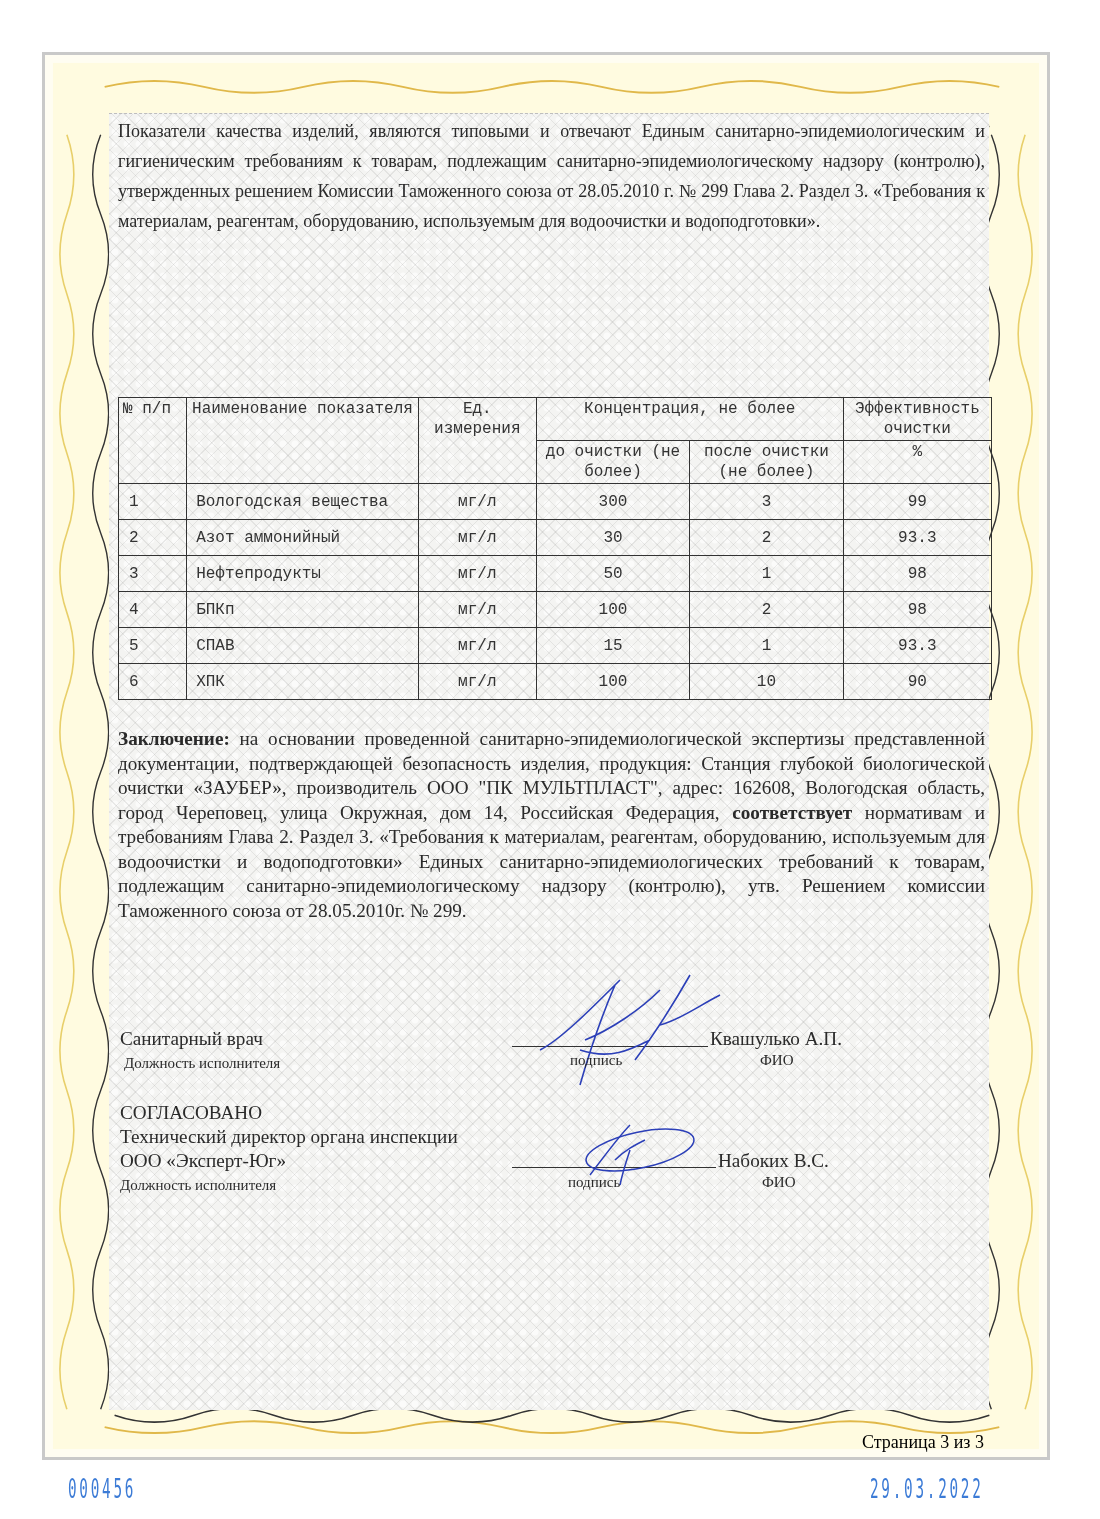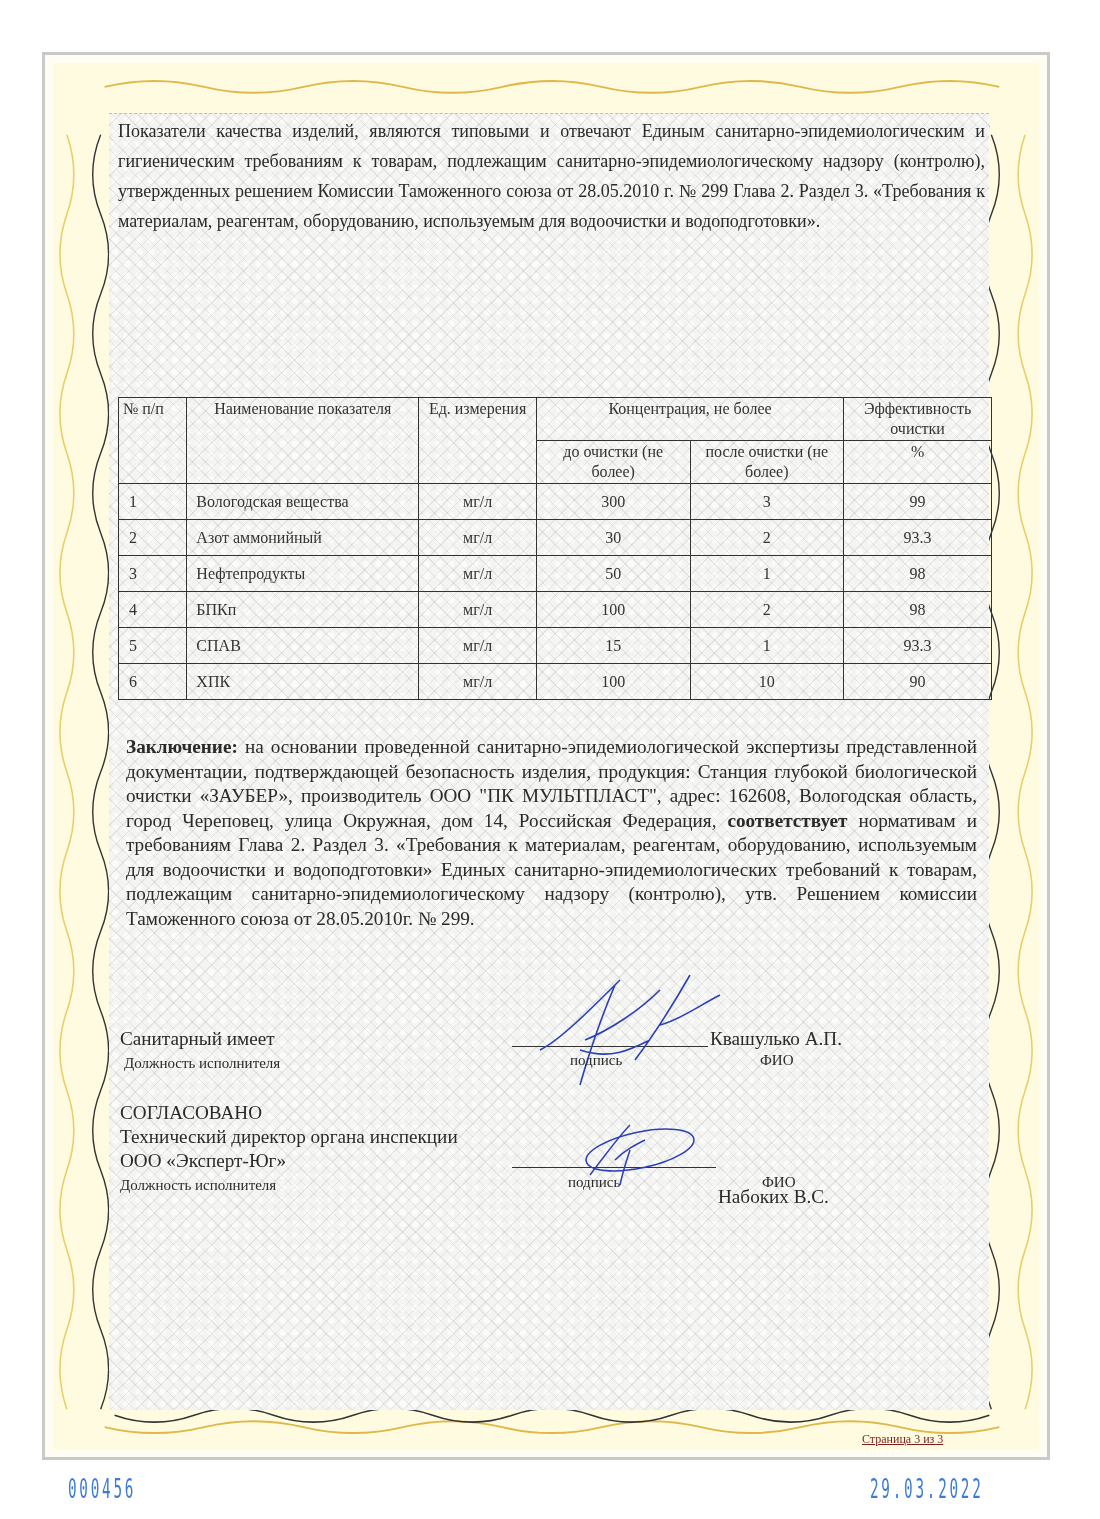--- a/index.html
+++ b/index.html
@@ -16,44 +16,44 @@
         repeating-linear-gradient(-45deg, rgba(150,150,150,0.18) 0 1px, transparent 1px 9px),
         radial-gradient(circle at 50% 50%, rgba(255,255,255,0.6) 0 3px, transparent 4px);
       background-size: auto, auto, 12px 12px;
       border-top: 1px dashed #bdbdbd; }
 
     .doc { position: absolute; left: 118px; top: 116px; width: 867px; font-size: 18px; line-height: 30px; }
     .doc p { margin: 0; text-align: justify; text-align-last: left; }
     .b { font-weight: bold; }
 
     table.indicators { position: absolute; left: 118px; top: 397px; width: 874px;
-      border-collapse: collapse; font-size: 16px; line-height: 20px; color: #333; }
+      border-collapse: collapse; font-size: 16px; line-height: 20px; color: #333; font-family: Liberation Mono, monospace; }
     table.indicators td, table.indicators th { border: 1.3px solid #333; font-weight: normal; padding: 1px 4px; vertical-align: top; }
     table.indicators th { text-align: center; }
     table.indicators td { height: 33px; vertical-align: middle; }
     .c-num { width: 55px; text-align: left !important; }
     .c-name { width: 222px; text-align: left; }
     .c-unit { width: 110px; text-align: center; }
     .c-before { width: 148px; text-align: center; }
     .c-after { width: 148px; text-align: center; }
     .c-eff { width: 140px; text-align: center; }
     th.h-num { text-align: center; height: 78px; }
     th.h-name { text-align: left; padding-left: 8px; }
     .row-data td.c-num { padding-left: 10px; }
     .row-data td.c-name { padding-left: 9px; }
 
     .conclusion { position: absolute; left: 118px; top: 727px; width: 867px; font-size: 19.2px; line-height: 24.5px; }
-    .conclusion p { margin: 8px; text-align: justify; font-family: Liberation Serif, serif; }
+    .conclusion p { margin: 0; text-align: justify; font-family: Liberation Serif, serif; }
 
     .sig-block { position: absolute; font-size: 19.2px; line-height: 22px; }
     .small { font-size: 15px; }
     .sig-line { position: absolute; border-top: 1.3px solid #333; }
     .under { position: absolute; font-size: 15px; }
 
-    .page-num { position: absolute; left: 862px; top: 1432px; font-size: 12px; color: #7f1d1d; text-decoration: underline; }
+    .page-num { position: absolute; left: 862px; top: 1432px; font-size: 18px; color: #000000; }
     .stamp { position: absolute; top: 1474px; font-family: "DejaVu Sans Mono", monospace; color: #3c7bd6;
       font-size: 26px; letter-spacing: 5px; transform: scaleX(0.55); transform-origin: left top; }
   </style>
 </head>
 <body>
 
 <div class="sheet">
   <svg class="frame-outer" viewBox="0 0 1008 1408" preserveAspectRatio="none">
     <rect x="8" y="8" width="992" height="1392" fill="#fffbe0" stroke="none"></rect>
     <path d="M60,32 Q110,20 160,32 T260,32 T360,32 T460,32 T560,32 T660,32 T760,32 T860,32 T960,32" fill="none" stroke="#e0b84a" stroke-width="2"></path>
@@ -136,39 +136,39 @@
       <td class="c-after">10</td>
       <td class="c-eff">90</td>
     </tr>
   </tbody>
 </table>
 
 <div class="conclusion">
   <p><span class="b">Заключение:</span><span> на основании проведенной санитарно-эпидемиологической экспертизы представленной документации, подтверждающей безопасность изделия, продукция: Станция глубокой биологической очистки «ЗАУБЕР», производитель ООО "ПК МУЛЬТПЛАСТ", адрес: 162608, Вологодская область, город Череповец, улица Окружная, дом 14, Российская Федерация, </span><span class="b">соответствует</span><span> нормативам и требованиям Глава 2. Раздел 3. «Требования к материалам, реагентам, оборудованию, используемым для водоочистки и водоподготовки» Единых санитарно-эпидемиологических требований к товарам, подлежащим санитарно-эпидемиологическому надзору (контролю), утв. Решением комиссии Таможенного союза от 28.05.2010г. № 299.</span></p>
 </div>
 
-<div class="sig-block" style="left:120px; top:1028px;">Санитарный имеет</div>
+<div class="sig-block" style="left:120px; top:1028px;">Санитарный врач</div>
 <div class="sig-block small" style="left:124px; top:1052px;">Должность исполнителя</div>
 <div class="sig-line" style="left:512px; top:1046px; width:196px;"></div>
 <svg style="position:absolute; left:520px; top:970px; width:220px; height:120px;" viewBox="0 0 220 120">
   <path d="M20,80 C40,70 70,40 100,10 M95,15 C80,50 70,80 60,115 M65,70 C90,60 120,40 140,20 M115,90 C130,70 150,40 170,5 M140,55 C160,50 180,35 200,25 M60,80 C90,90 110,80 130,70" fill="none" stroke="#2b3fb8" stroke-width="1.6"></path>
 </svg>
 <div class="under" style="left:570px; top:1052px;">подпись</div>
 <div class="sig-block" style="left:710px; top:1028px;">Квашулько А.П.</div>
 <div class="under" style="left:760px; top:1052px;">ФИО</div>
 
 <div class="sig-block" style="left:120px; top:1102px;">СОГЛАСОВАНО</div>
 <div class="sig-block" style="left:120px; top:1126px;">Технический директор органа инспекции</div>
 <div class="sig-block" style="left:120px; top:1150px;">ООО «Эксперт-Юг»</div>
 <div class="sig-block small" style="left:120px; top:1174px;">Должность исполнителя</div>
 <div class="sig-line" style="left:512px; top:1167px; width:204px;"></div>
 <svg style="position:absolute; left:560px; top:1120px; width:150px; height:70px;" viewBox="0 0 150 70">
   <ellipse cx="80" cy="30" rx="55" ry="18" fill="none" stroke="#2b3fb8" stroke-width="1.5" transform="rotate(-12 80 30)"></ellipse>
   <path d="M30,55 C45,35 60,15 70,5 M55,40 C65,30 75,25 85,20 M70,30 C65,45 62,55 60,65" fill="none" stroke="#2b3fb8" stroke-width="1.5"></path>
 </svg>
 <div class="under" style="left:568px; top:1174px;">подпись</div>
-<div class="sig-block" style="left:718px; top:1150px;margin-top:36px;">Набоких В.С.</div>
+<div class="sig-block" style="left:718px; top:1150px;">Набоких В.С.</div>
 <div class="under" style="left:762px; top:1174px;">ФИО</div>
 
 <div class="page-num">Страница 3 из 3</div>
 
 <div class="stamp" style="left:68px;">000456</div>
 <div class="stamp" style="left:870px;">29.03.2022</div>
 
 </body></html>

